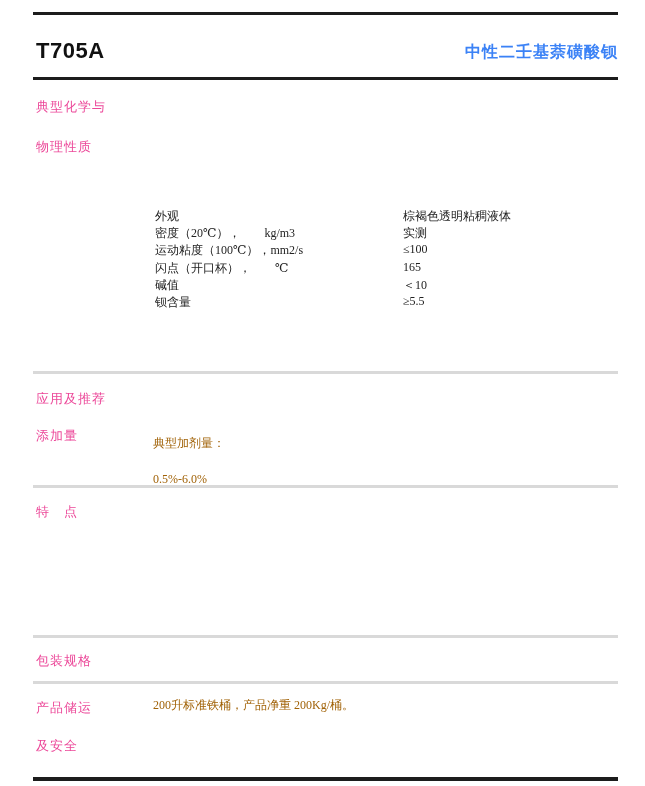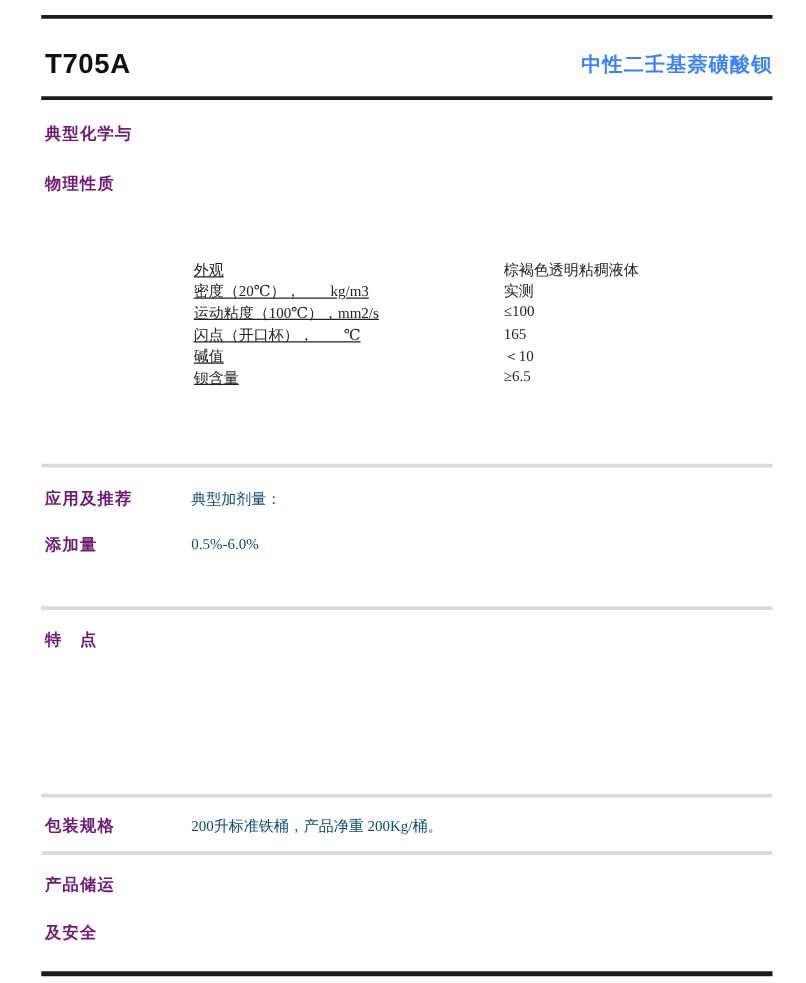--- a/index.html
+++ b/index.html
@@ -33,42 +33,42 @@
   .product-name {
     position:absolute; right:27px; top:42px;
     font-family:"Liberation Sans","DejaVu Sans",sans-serif;
     font-weight:700; font-size:16px; color:#3b82f6; letter-spacing:1px;
   }
 
   
   .side-label {
     position:absolute; left:36px;
     font-family:"Liberation Sans","DejaVu Sans",sans-serif;
-    font-weight:700; font-size:13px; color:#701a75; letter-spacing:1px;
+    font-weight:400; font-size:13px; color:#ec4899; letter-spacing:1px;
     white-space:pre;
   }
 
   
   .body-text {
     position:absolute; left:155px;
     font-size:12px; line-height:16.4px; color:#222222;
     text-align:justify; text-justify:inter-ideograph;
   }
   #intro-paragraph { top:94px; width:463px; }
   #storage-paragraph { top:709px; width:466px; line-height:20px; }
 
   .inline-text {
     position:absolute; left:153px;
-    font-size:12px; color:#0c4a6e; white-space:pre;
+    font-size:12px; color:#a16207; white-space:pre;margin-top:44px;
   }
 
   
   .prop-table { position:absolute; left:155px; top:208px; width:463px; font-size:12px; }
   .prop-row { position:relative; height:17.2px; }
-  .prop-label { white-space:pre;text-decoration:underline; }
+  .prop-label { white-space:pre; }
   .prop-value { position:absolute; left:248px; top:0; white-space:pre; }
 
   
   .feature-list { position:absolute; left:157px; top:501px; font-size:12px; line-height:17px; }
   .feature-item { white-space:pre; }
 </style>
 </head>
 <body>
 
 <div class="page">
@@ -103,21 +103,21 @@
     <div class="prop-row">
       <span class="prop-label">闪点（开口杯），        ℃</span>
       <span class="prop-value">165</span>
     </div>
     <div class="prop-row">
       <span class="prop-label">碱值</span>
       <span class="prop-value">＜10</span>
     </div>
     <div class="prop-row">
       <span class="prop-label">钡含量</span>
-      <span class="prop-value">≥6.5</span>
+      <span class="prop-value">≥5.5</span>
     </div>
   </div>
 
   <div class="side-label" style="top:390px">应用及推荐</div>
   <div class="side-label" style="top:427px">添加量</div>
   <div class="inline-text" style="top:391px">典型加剂量：</div>
   <div class="inline-text" style="top:428px">0.5%-6.0%</div>
 
   <div class="side-label" style="top:503px">特　点</div>
 

